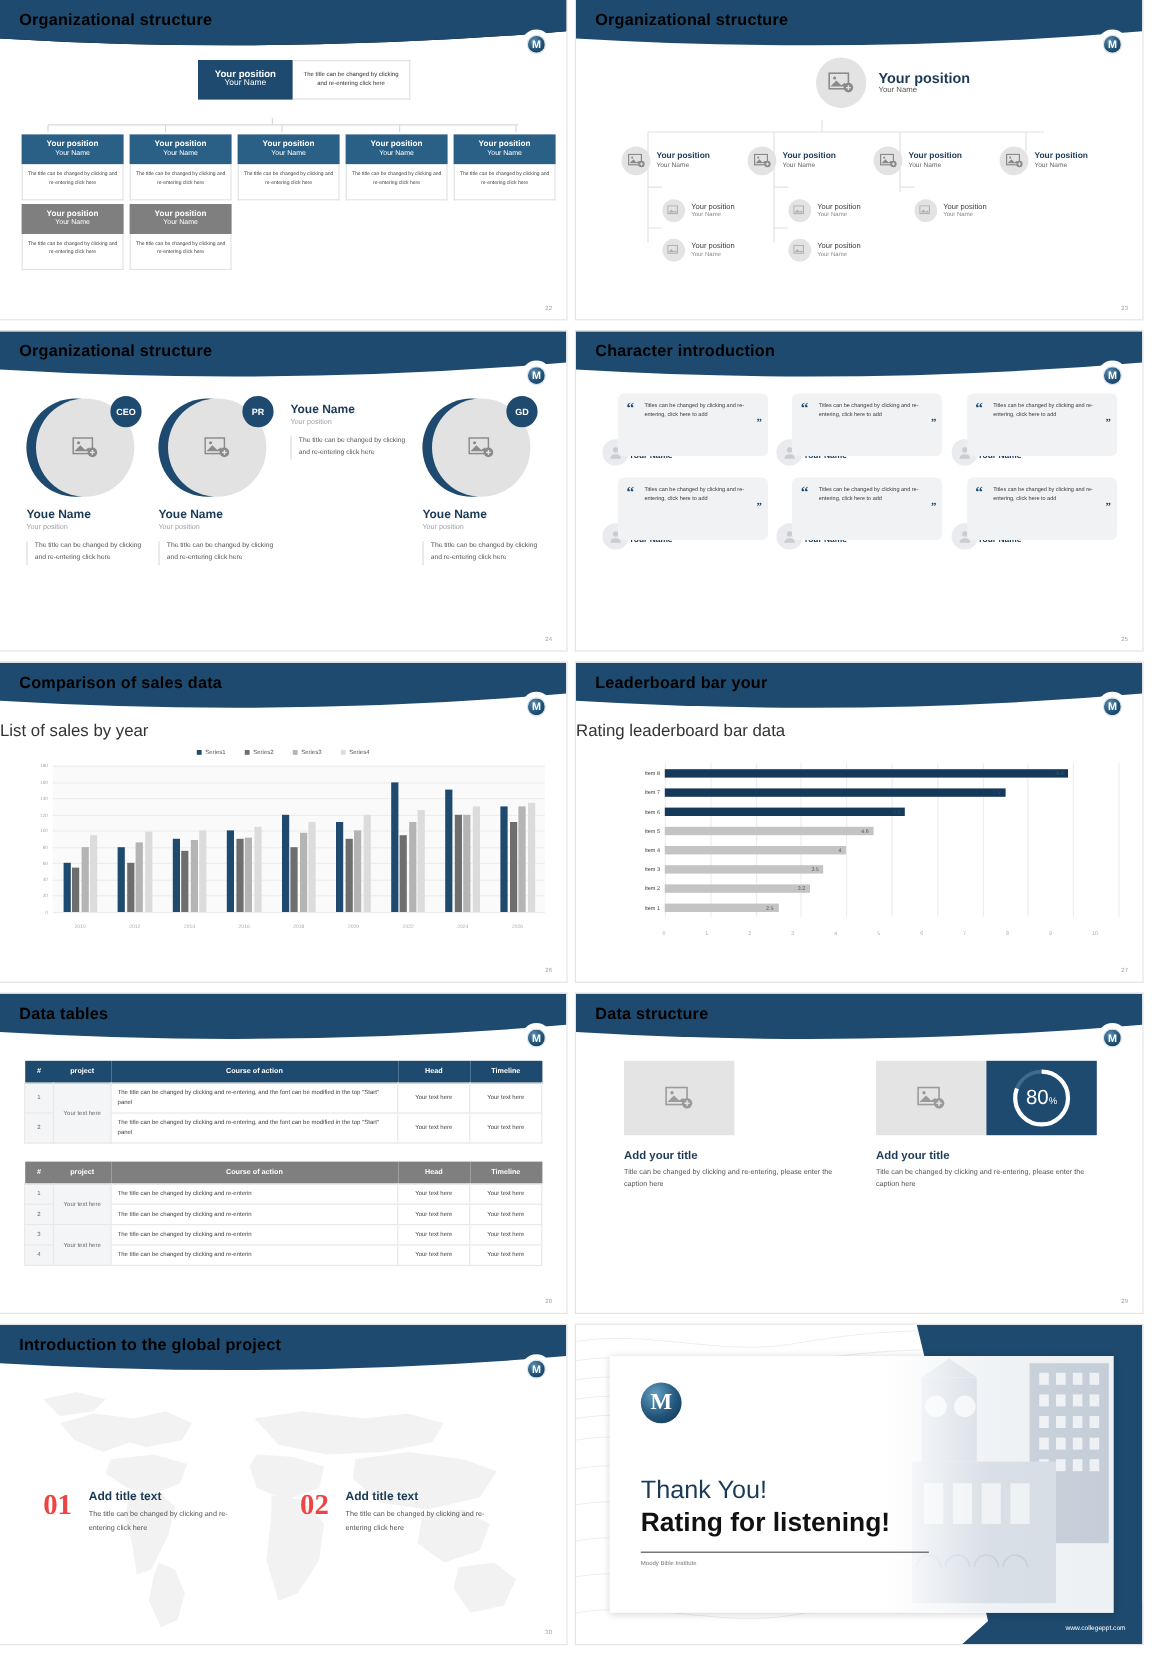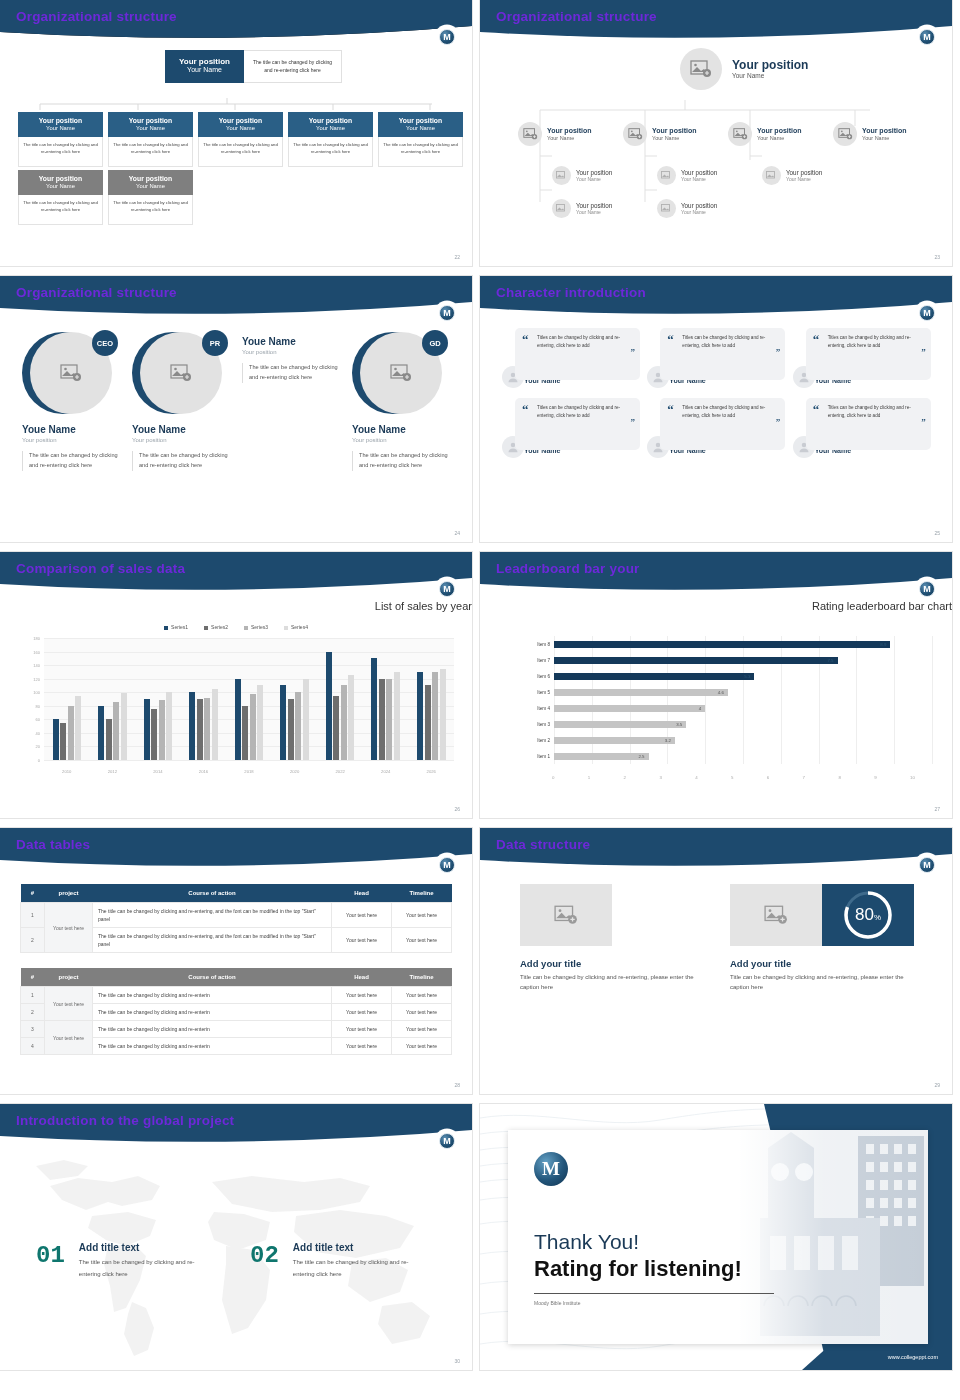--- a/index.html
+++ b/index.html
@@ -16,21 +16,21 @@
     width:472px; height:266px; background:#fff;
     position:relative; overflow:hidden;
     box-shadow:0 0 0 1px #e4e4e4;
     flex:0 0 472px;
   }
   
   .hdr { position:absolute; left:0; top:0; width:100%; height:42px; }
   .hdr svg { position:absolute; left:0; top:0; width:100%; height:42px; display:block; }
   .hdr-title {
     position:absolute; left:16px; top:9px;
-    font-size:13.5px; font-weight:bold; color:#6d28d9;
+    font-size:13.5px; font-weight:bold; color:#000000;
     letter-spacing:.2px; z-index:3;
   }
   .logo {
     position:absolute; right:14px; top:26px; width:22px; height:22px;
     border-radius:50%; background:#fff; z-index:5;
     display:flex; align-items:center; justify-content:center;
     box-shadow:0 0 0 1.5px #fff;
   }
   .logo .inner {
     width:16px; height:16px; border-radius:50%;
@@ -116,22 +116,22 @@
   .q-card { position:absolute; left:13px; top:0; width:125px; height:52px;
             background:#f1f2f4; border-radius:5px; z-index:2; padding:6px 8px 6px 22px; }
   .q-mark-l { position:absolute; left:7px; top:5px; font-size:13px; color:#1d4a6e;
               font-weight:bold; font-family:"Liberation Serif", serif; line-height:1; }
   .q-mark-r { position:absolute; right:5px; top:20px; font-size:9px; color:#1d4a6e;
               font-weight:bold; font-family:"Liberation Serif", serif; line-height:1; }
   .q-text { font-size:4.6px; color:#3c3c3c; line-height:1.85; }
   .q-name { position:absolute; left:22px; bottom:6px; font-size:7px; font-weight:bold; color:#1b3a57; }
 
   
-  .ch-title { position:absolute; top:48px; left:0; width:100%; text-align:right;
-              font-size:11px; color:#333; }
+  .ch-title { position:absolute; top:48px; left:0; width:100%; text-align:left;
+              font-size:14px; color:#333; }
   .ch-legend { position:absolute; top:72px; left:0; width:100%;
                display:flex; justify-content:center; gap:16px; font-size:5px; color:#555; }
   .ch-legend span.sw { display:inline-block; width:4px; height:4px; margin-right:3px; vertical-align:middle; }
   .plot { position:absolute; left:18px; top:86px; width:440px; height:140px; }
   .gridarea { position:absolute; left:26px; top:0; right:4px; bottom:18px;
               background:#fafafa; }
   .gl { position:absolute; left:0; right:0; height:1px; background:#ededed; }
   .ylab { position:absolute; left:0; width:22px; text-align:right;
           font-size:4px; color:#aaa; transform:translateY(-50%); }
   .bars { position:absolute; left:26px; right:4px; bottom:18px; top:0;
@@ -172,21 +172,21 @@
             display:flex; align-items:center; justify-content:center; }
   .dc-don { width:92px; height:62px; background:#1d4a6e; position:relative;
             display:flex; align-items:center; justify-content:center; }
   .dc-pct { position:relative; z-index:2; color:#fff; font-size:17px; font-weight:300; }
   .dc-pct small { font-size:8px; }
   .dc-title { font-size:9.5px; font-weight:bold; color:#1b3a57; }
   .dc-cap { font-size:6px; color:#555; line-height:1.7; margin-top:3px; width:180px; }
 
   
   .map { position:absolute; left:0; top:42px; width:100%; height:224px; opacity:.55; }
-  .num { font-size:24px; font-weight:bold; color:#0f766e; font-family:Liberation Mono, monospace; }
+  .num { font-size:24px; font-weight:bold; color:#ef4444; font-family:Liberation Serif, serif; }
   .blk-title { font-size:10px; font-weight:bold; color:#1b3a57; }
   .blk-cap { font-size:6px; color:#555; line-height:1.95; margin-top:4px; width:125px; }
 
   
   .ty { background:#ffffff; position:relative; }
   .ty-card { position:absolute; left:28px; top:26px; width:420px; height:214px;
              background:#fff; box-shadow:0 1px 6px rgba(0,0,0,.18); overflow:hidden; }
   .ty-logo { position:absolute; left:26px; top:22px; width:34px; height:34px; border-radius:50%;
              background:radial-gradient(circle at 35% 30%, #63a0c4 0%, #23567b 55%, #103350 100%);
              display:flex; align-items:center; justify-content:center;
@@ -749,21 +749,21 @@
       <div class="hdr">
         <svg viewBox="0 0 472 42" preserveAspectRatio="none">
           <path d="M0,0 H472 V26 Q236,46 0,32 Z" fill="#1d4a6e"></path>
         </svg>
       </div>
       <div class="hdr-title">Leaderboard bar your</div>
       <div class="logo">
         <div class="inner">M</div>
       </div>
 
-      <div class="ch-title">Rating leaderboard bar chart</div>
+      <div class="ch-title">Rating leaderboard bar data</div>
       <div class="hb-plot">
         <div class="hb-vgrid" id="hb-grid">
             <div class="vg" style="left: 0%;"></div>
             <div class="vg" style="left: 10%;"></div>
             <div class="vg" style="left: 20%;"></div>
             <div class="vg" style="left: 30%;"></div>
             <div class="vg" style="left: 40%;"></div>
             <div class="vg" style="left: 50%;"></div>
             <div class="vg" style="left: 60%;"></div>
             <div class="vg" style="left: 70%;"></div>

